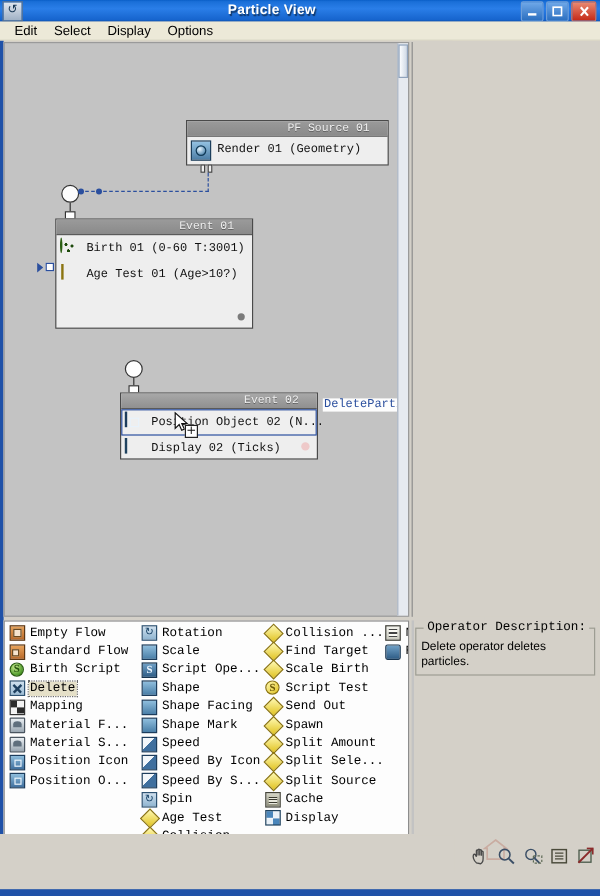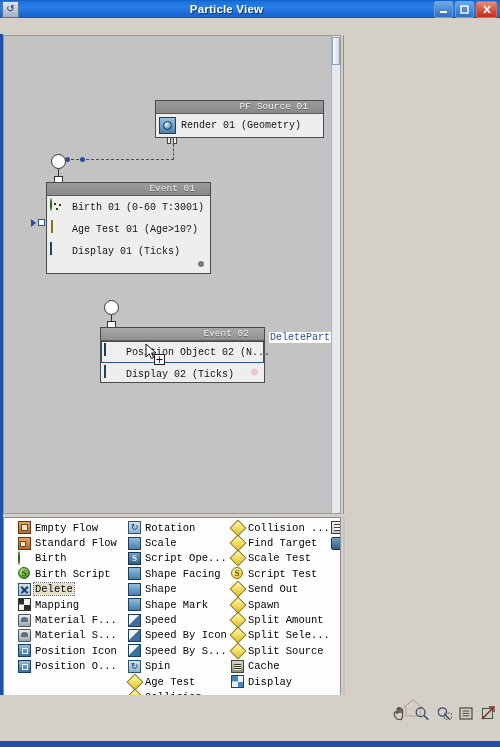--- a/index.html
+++ b/index.html
@@ -195,21 +195,21 @@
   .rightpanel{
     position:absolute;left:343px;top:1px;width:156px;height:479px;
     background:#d4d0c8;border-left:1px solid #8d8d8d;box-sizing:border-box;
   }
 
   
   .depot{
     position:absolute;left:3px;top:483px;width:338px;height:212px;
     background:#fdfdfd;border:1px solid #8d8d8d;box-sizing:border-box;overflow:hidden;
   }
-  .depot-inner{position:absolute;left:0;top:0;right:0;bottom:18px;overflow:hidden;padding-top:2px;padding-left:10px;}
+  .depot-inner{position:absolute;left:0;top:0;right:0;bottom:18px;overflow:hidden;padding-top:2px;}
   .depot-cols{display:flex;}
   .depot-col{flex:0 0 auto;}
   .dep-item{
     height:15.4px;display:flex;align-items:center;padding-left:4px;
     font-family:"Liberation Mono","DejaVu Sans Mono",monospace;font-size:10.5px;color:#000;
     white-space:nowrap;
   }
   .dep-item.selected .dlabel{background:#e5e0c8;outline:1px dotted #6b6b6b;}
   .dep-item .dlabel{padding:0 1px;}
   .dic{width:13px;height:13px;flex:0 0 13px;margin-right:3px;position:relative;}
@@ -357,20 +357,26 @@
           </svg>
       </div>
       <div class="tb-btn close">
         <svg width="10" height="9" viewBox="0 0 10 9">
             <path d="M2 1 L8 8 M8 1 L2 8" stroke="#fff" stroke-width="1.8" fill="none"></path>
           </svg>
       </div>
     </div>
   </div>
 
+  <div class="menubar">
+    <div class="menuitem">Edit</div>
+    <div class="menuitem">Select</div>
+    <div class="menuitem">Display</div>
+    <div class="menuitem">Options</div>
+  </div>
 
   <div class="client">
     <div class="leftedge"></div>
 
     <div class="canvas-wrap">
       <div class="canvas">
 
         <div class="node" style="left:151px;top:64px;width:169px;height:38px;">
           <div class="node-title">PF Source 01</div>
           <div class="row">
@@ -393,24 +399,20 @@
         <div class="node" style="left:42px;top:146px;width:165px;height:92px;">
           <div class="node-title">Event 01</div>
           <div class="row">
             <span class="ico"><span class="ico-birth"></span></span>
             <span class="txt">Birth 01  (0-60 T:3001)</span>
           </div>
           <div class="row">
             <span class="ico"><span class="ico-test"></span></span>
             <span class="txt">Age Test 01  (Age&gt;10?)</span>
           </div>
-          <div class="row">
-            <span class="ico"><span class="ico-disp"></span></span>
-            <span class="txt">Display 01  (Ticks)</span>
-          </div>
           <span class="dot-grey" style="top:81px;"></span>
         </div>
         <div class="pin" style="left:34px;top:183px;"></div>
         <div class="pin-arrow" style="left:27px;top:183px;"></div>
 
         <div class="socket-circle" style="left:100px;top:264px;"></div>
         <div class="socket-stem" style="left:107px;top:279px;height:12px;"></div>
         <div class="socket-sq" style="left:103px;top:285px;"></div>
 
         <div class="node" style="left:96px;top:291px;width:165px;height:56px;">
@@ -454,24 +456,20 @@
                 </span>
               <span class="dlabel">Empty Flow</span>
             </div>
             <div class="dep-item">
               <span class="dic">
                   <span class="dic-flow2" style="position:absolute;inset:0;"></span>
                 </span>
               <span class="dlabel">Standard Flow</span>
             </div>
             <div class="dep-item">
-              <span class="dic"><span class="dic-green"></span></span>
-              <span class="dlabel">Birth</span>
-            </div>
-            <div class="dep-item">
               <span class="dic">
                   <span class="dic-greenS">S</span>
                 </span>
               <span class="dlabel">Birth Script</span>
             </div>
             <div class="dep-item selected">
               <span class="dic">
                   <span class="dic-x" style="position:absolute;inset:0;"></span>
                 </span>
               <span class="dlabel">Delete</span>
@@ -524,32 +522,32 @@
             <div class="dep-item">
               <span class="dic">
                   <span class="dic-bluedark glyph" style="position:absolute;inset:0;display:flex;align-items:center;justify-content:center;color:#eef7ff;font-family:'Liberation Serif',serif;font-size:9px;font-weight:bold;">S</span>
                 </span>
               <span class="dlabel">Script Ope...</span>
             </div>
             <div class="dep-item">
               <span class="dic">
                   <span class="dic-blue" style="position:absolute;inset:0;"></span>
                 </span>
+              <span class="dlabel">Shape</span>
+            </div>
+            <div class="dep-item">
+              <span class="dic">
+                  <span class="dic-blue" style="position:absolute;inset:0;"></span>
+                </span>
               <span class="dlabel">Shape Facing</span>
             </div>
             <div class="dep-item">
               <span class="dic">
                   <span class="dic-blue" style="position:absolute;inset:0;"></span>
                 </span>
-              <span class="dlabel">Shape</span>
-            </div>
-            <div class="dep-item">
-              <span class="dic">
-                  <span class="dic-blue" style="position:absolute;inset:0;"></span>
-                </span>
               <span class="dlabel">Shape Mark</span>
             </div>
             <div class="dep-item">
               <span class="dic">
                   <span class="dic-arrow" style="position:absolute;inset:0;"></span>
                 </span>
               <span class="dlabel">Speed</span>
             </div>
             <div class="dep-item">
               <span class="dic">
@@ -593,21 +591,21 @@
             <div class="dep-item">
               <span class="dic">
                   <span class="dic-diamond" style="position:absolute;left:0.5px;top:0.5px;"></span>
                 </span>
               <span class="dlabel">Find Target</span>
             </div>
             <div class="dep-item">
               <span class="dic">
                   <span class="dic-diamond" style="position:absolute;left:0.5px;top:0.5px;"></span>
                 </span>
-              <span class="dlabel">Scale Test</span>
+              <span class="dlabel">Scale Birth</span>
             </div>
             <div class="dep-item">
               <span class="dic">
                   <span class="dic-diamondS">S</span>
                 </span>
               <span class="dlabel">Script Test</span>
             </div>
             <div class="dep-item">
               <span class="dic">
                   <span class="dic-diamond" style="position:absolute;left:0.5px;top:0.5px;"></span>
@@ -676,20 +674,24 @@
           <div class="hs-thumb">
             <span class="hs-grip"></span>
           </div>
         </div>
         <div class="hs-btn">›</div>
       </div>
     </div>
 
     <div class="opdesc">
       <div class="op-leftbar"></div>
+      <div class="groupbox">
+        <div class="gb-title">Operator Description:</div>
+        <div class="gb-body">Delete operator deletes particles.</div>
+      </div>
     </div>
 
   </div>
 
   <div class="statusbar">
     <div class="status-left"></div>
     <div class="watermark">
       <span class="wm-house">
         <svg width="22" height="20" viewBox="0 0 22 20">
           <path d="M11 2 L20 9 L18 9 L18 18 L4 18 L4 9 L2 9 Z" fill="none" stroke="#b05a4a" stroke-width="1.4"></path>

